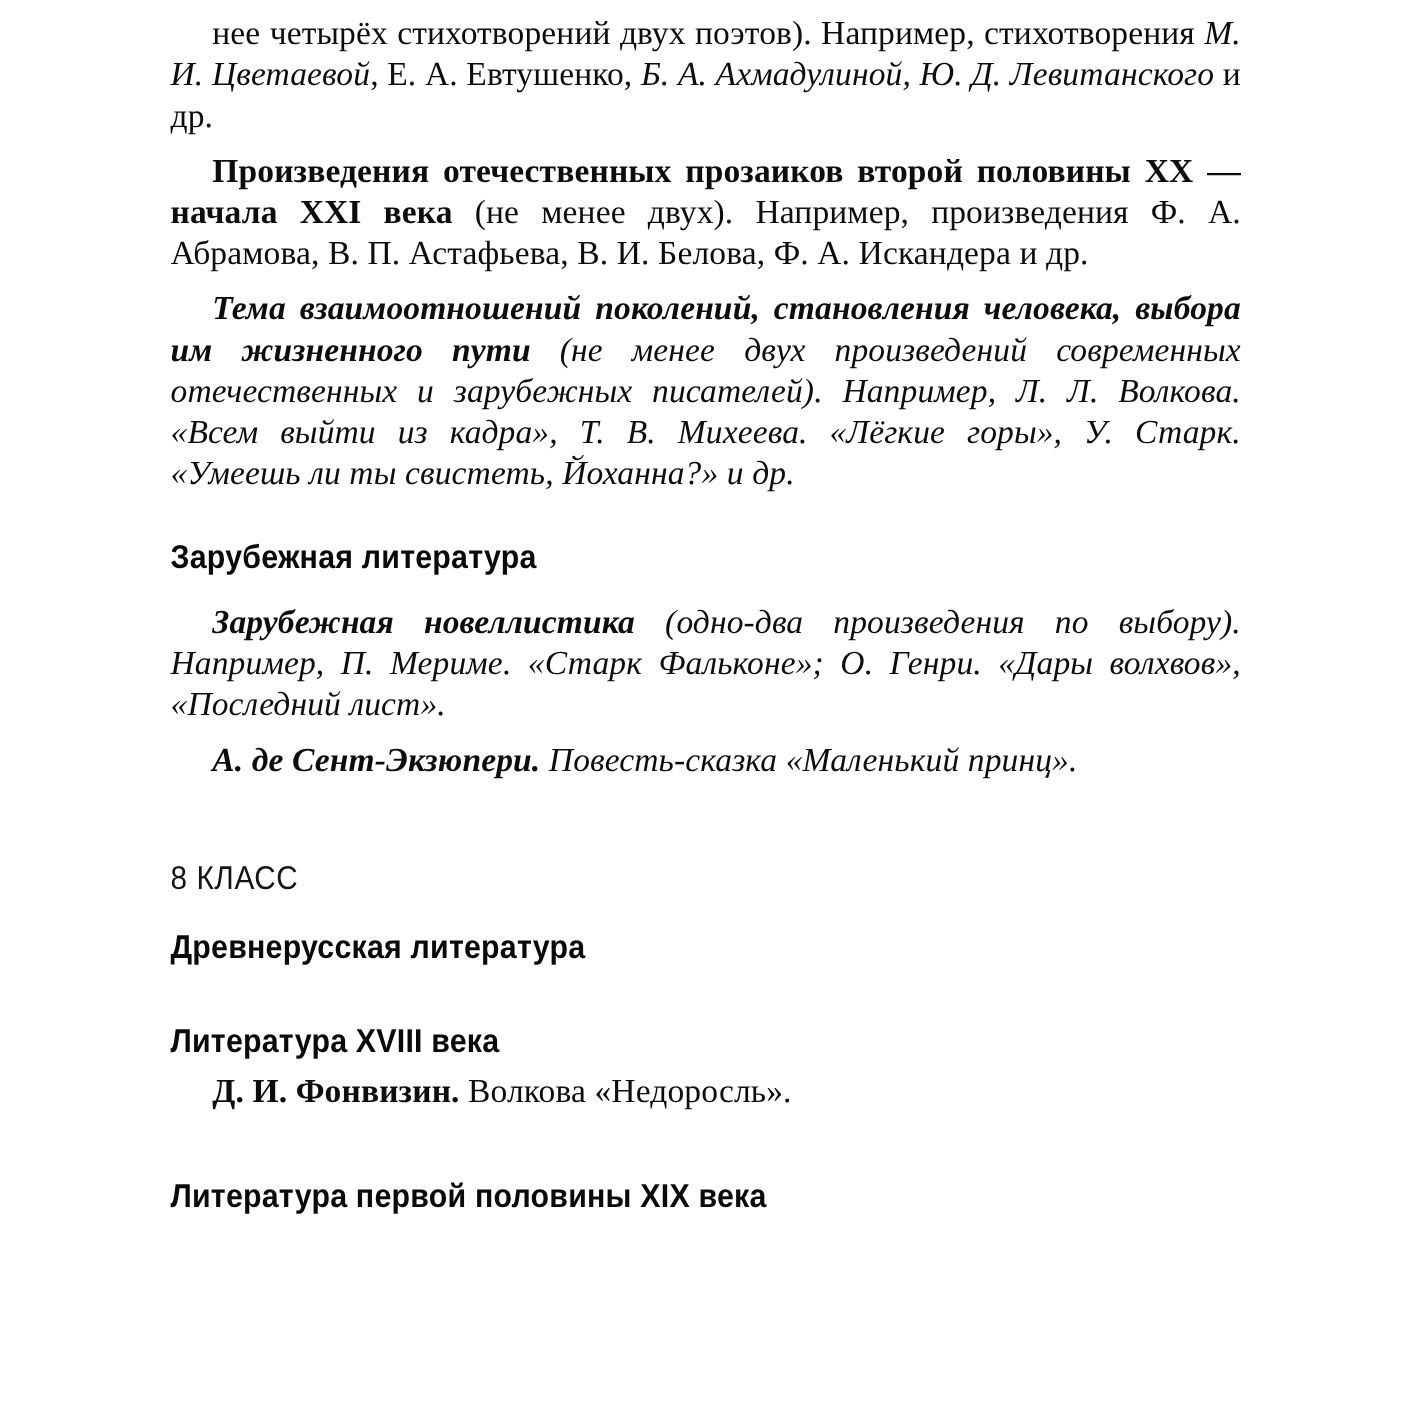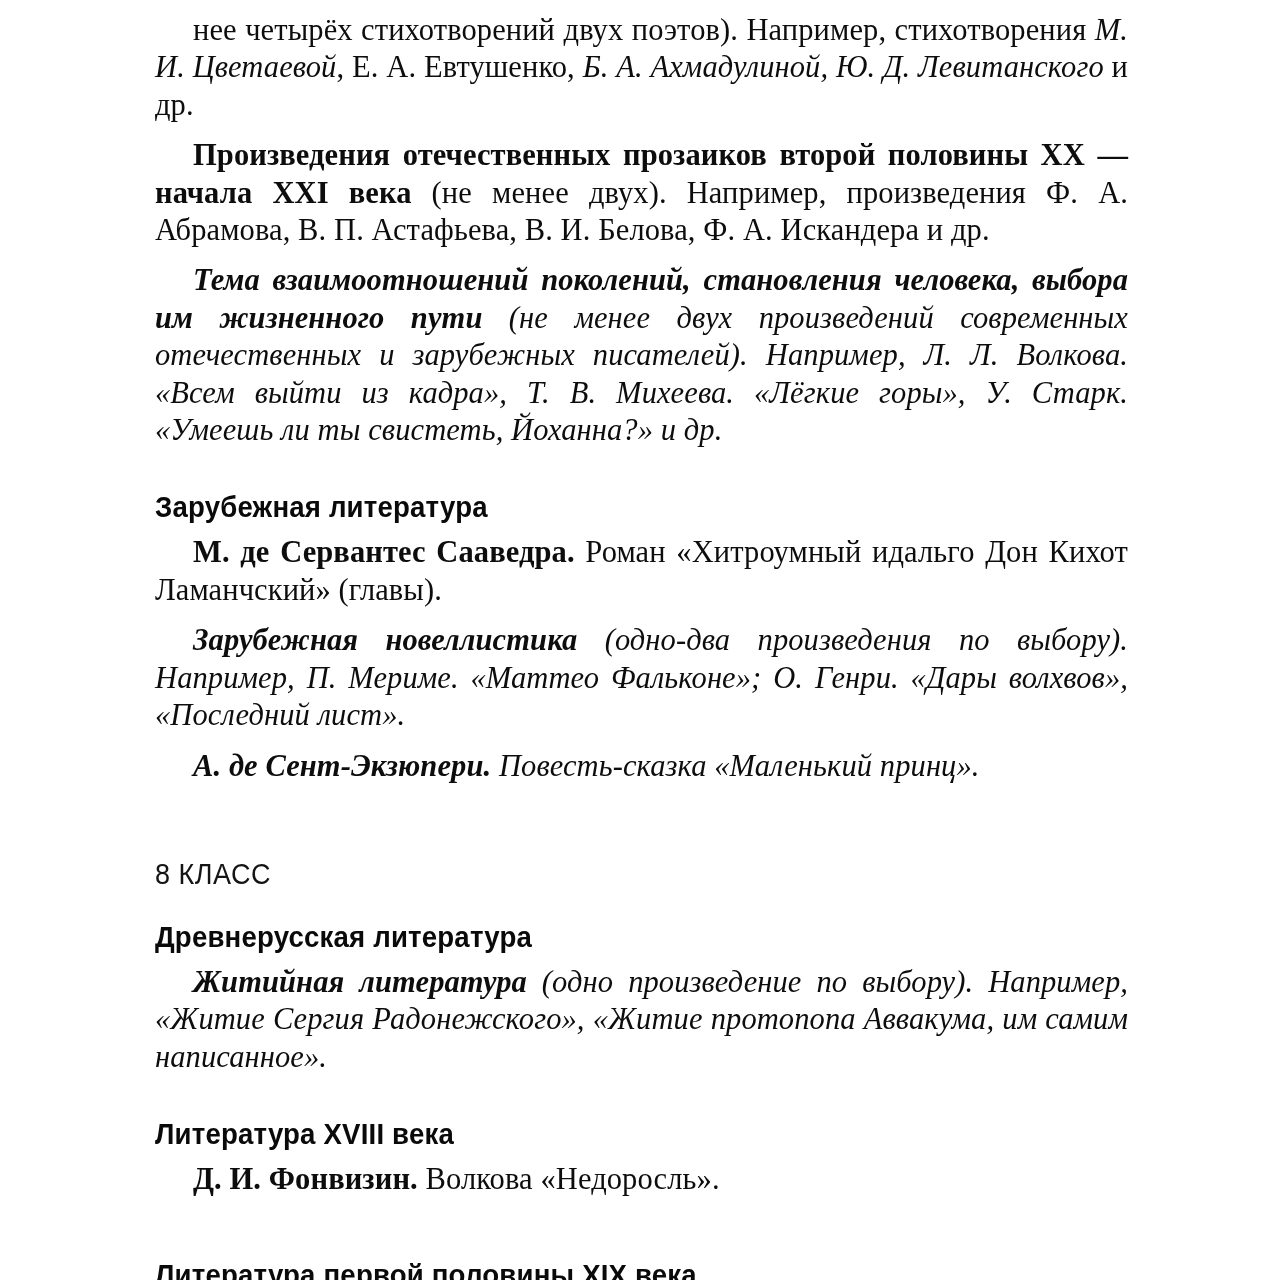--- a/index.html
+++ b/index.html
@@ -95,41 +95,39 @@
   <div class="sp-after-para"></div>
 
   <p class="para allital"><span class="bi">Тема взаимоотношений поколений, становления человека, выбора им жизненного пути</span><span class="i"> (не менее двух произведений современных отечественных и зарубежных писателей). Например, Л. Л. Волкова. «Всем выйти из кадра», Т. В. Михеева. «Лёгкие горы», У. Старк. «Умеешь ли ты свистеть, Йоханна?» и др.</span></p>
 
   <div class="sp-before-head"></div>
 
   <h2 class="h-sect">Зарубежная литература</h2>
 
   <div class="sp-after-head"></div>
 
-  <p class="para"><span class="b">М. де Сервантес Сааведра.</span><span> Роман «Хитроумный идальго Дон Кихот Ламанчский» (главы).</span></p>
 
   <div class="sp-after-para"></div>
 
-  <p class="para allital"><span class="bi">Зарубежная новеллистика</span><span class="i"> (одно-два произведения по выбору). Например, П. Мериме. «Маттео Фальконе»; О. Генри. «Дары волхвов», «Последний лист».</span></p>
+  <p class="para allital"><span class="bi">Зарубежная новеллистика</span><span class="i"> (одно-два произведения по выбору). Например, П. Мериме. «Старк Фальконе»; О. Генри. «Дары волхвов», «Последний лист».</span></p>
 
   <div class="sp-after-para"></div>
 
   <p class="para allital"><span class="bi">А. де Сент-Экзюпери.</span><span class="i"> Повесть-сказка «Маленький принц».</span></p>
 
   <div class="sp-class-before"></div>
 
   <h1 class="h-class">8 КЛАСС</h1>
 
   <div class="sp-class-after"></div>
 
   <h2 class="h-sect">Древнерусская литература</h2>
 
   <div class="sp-after-head"></div>
 
-  <p class="para allital"><span class="bi">Житийная литература</span><span class="i"> (одно произведение по выбору). Например, «Житие Сергия Радонежского», «Житие протопопа Аввакума, им самим написанное».</span></p>
 
   <div class="sp-before-head"></div>
 
   <h2 class="h-sect">Литература XVIII века</h2>
 
   <div class="sp-after-head"></div>
 
   <p class="para"><span class="b">Д. И. Фонвизин.</span><span> Волкова «Недоросль».</span></p>
 
   <div class="sp-big"></div>

